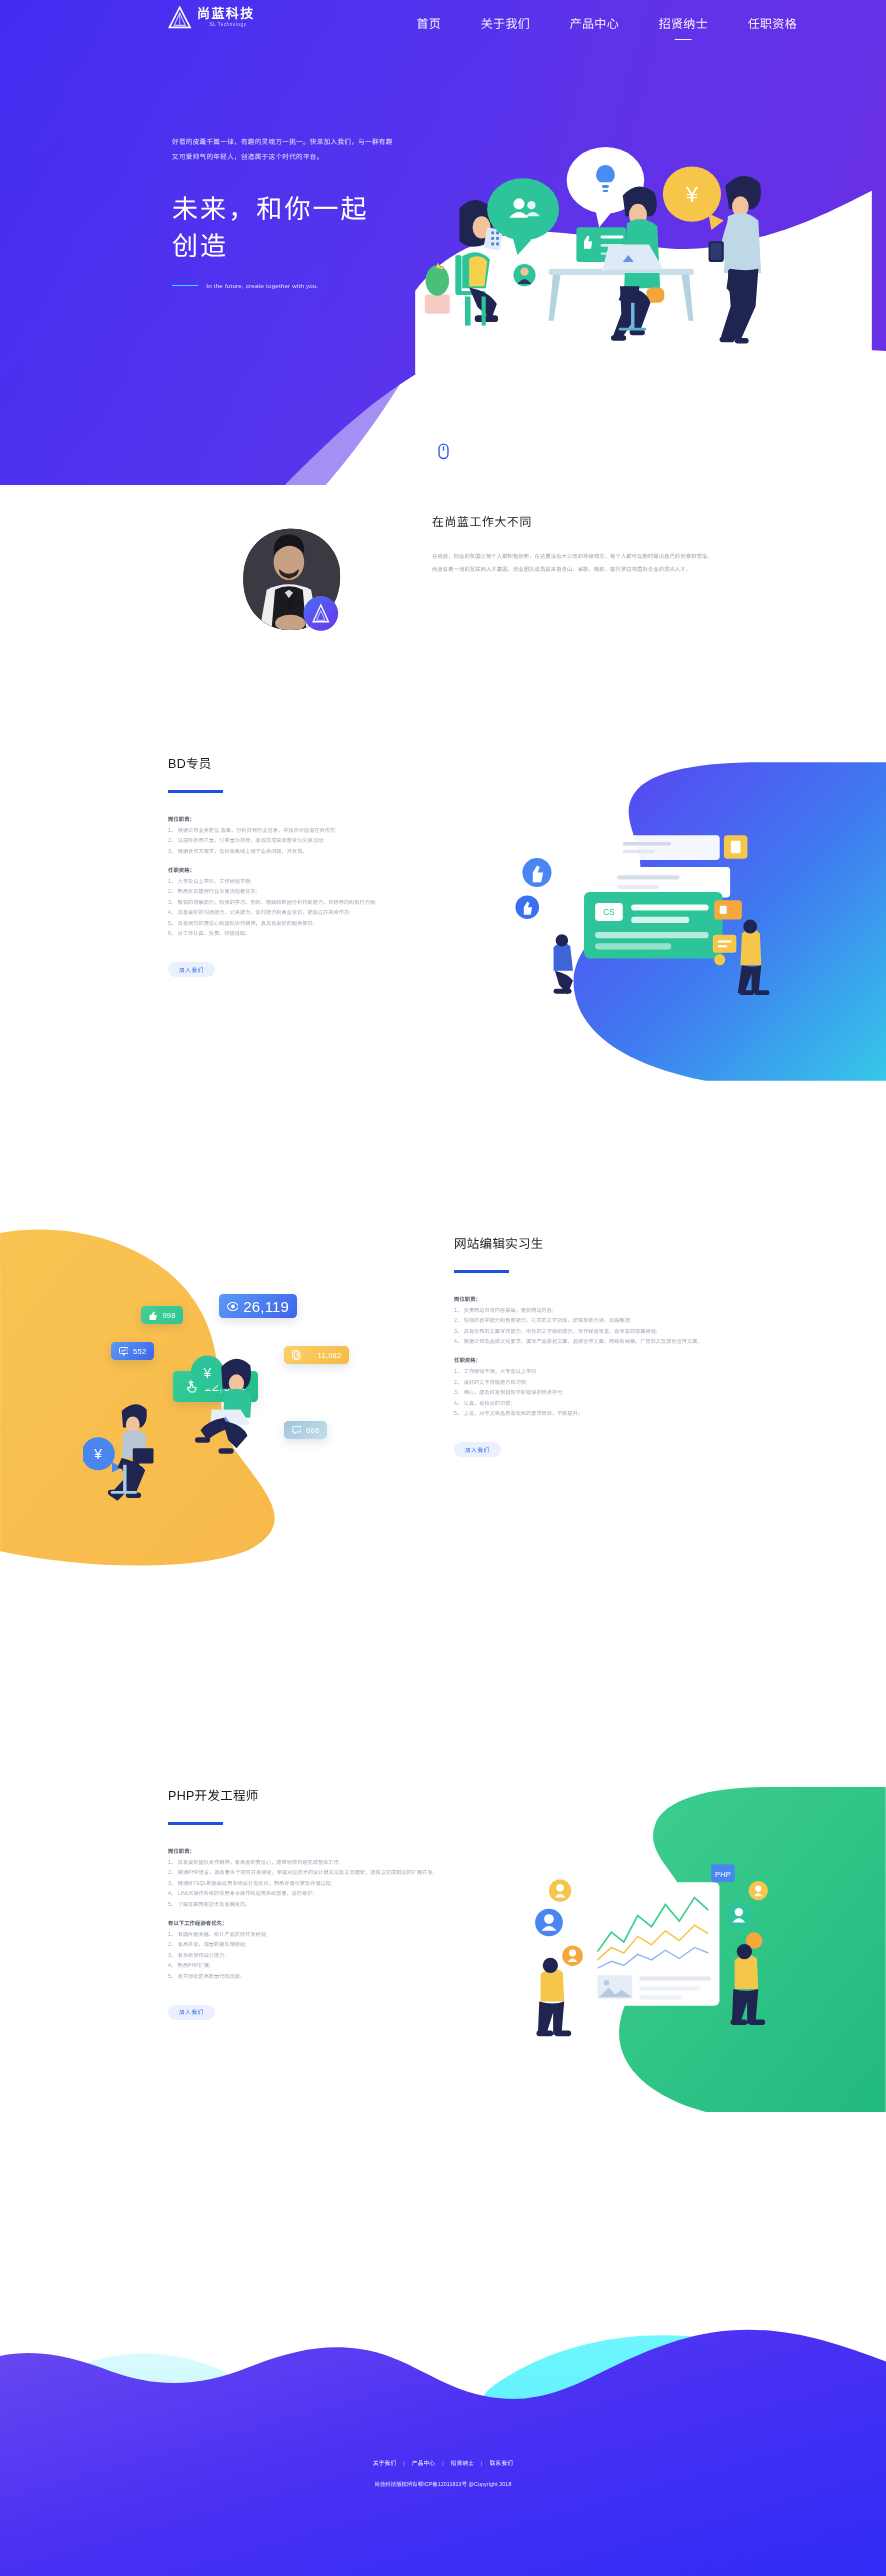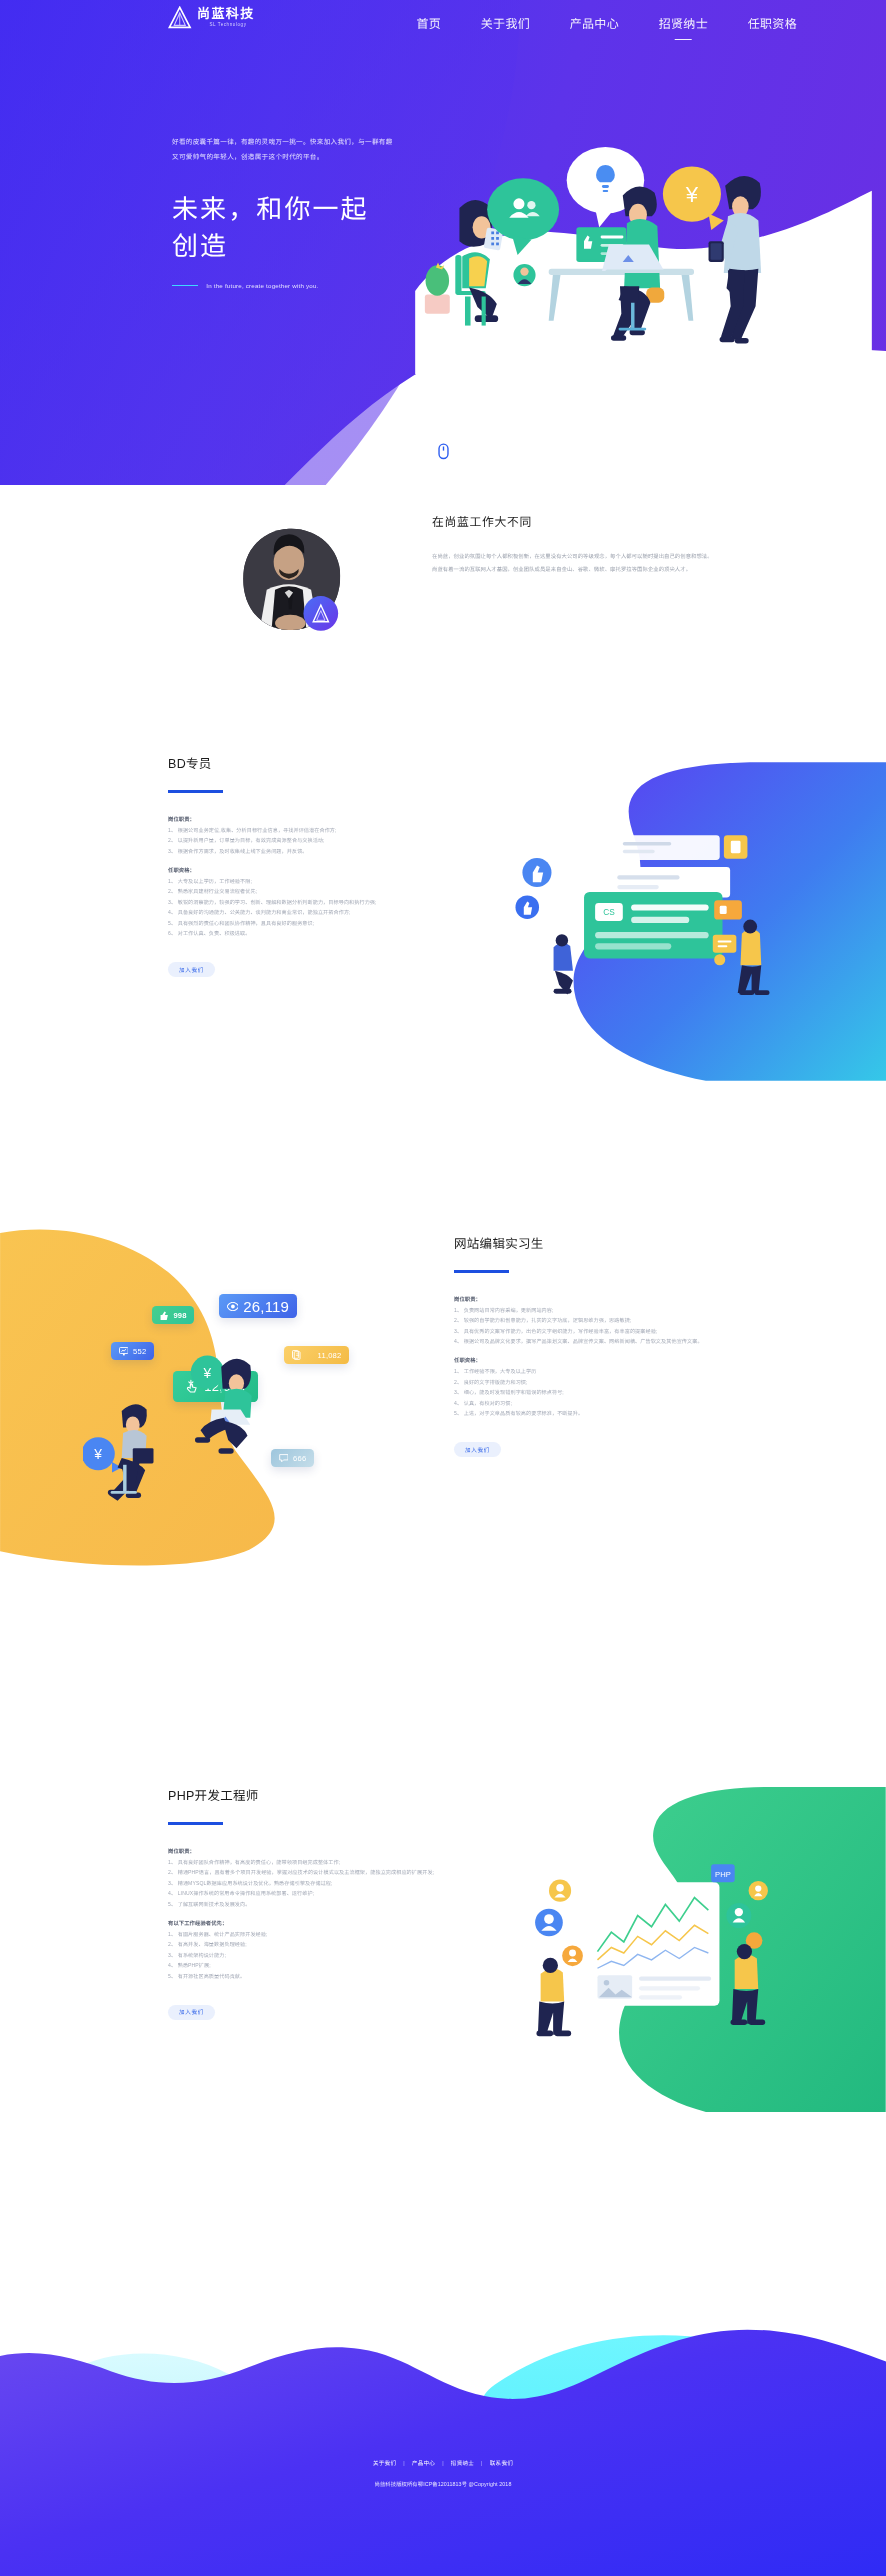--- a/index.html
+++ b/index.html
@@ -422,21 +422,21 @@
         <defs>
           <linearGradient id="g2" x1="0" y1="0" x2="1" y2="1">
             <stop offset="0%" stop-color="#f9c451"></stop>
               <stop offset="100%" stop-color="#f7b94a"></stop>
           </linearGradient>
         </defs>
         <path d="M0,10 C110,-10 230,30 282,110 C336,192 300,268 344,330 C386,388 430,430 360,468 C286,500 120,496 0,470 Z" fill="url(#g2)"></path>
       </svg>
     </div>
 
-    <div class="stat-card" style="left:152px;top:101px;background:linear-gradient(135deg,#46cf8e,#2ec49a);font-weight:bold;">
+    <div class="stat-card" style="left:141px;top:101px;background:linear-gradient(135deg,#46cf8e,#2ec49a);">
       <span class="ic">
         <svg width="9" height="9" viewBox="0 0 16 16">
             <path d="M4,7 l4,-6 l2.5,1.2 l-2,4.8 l5.5,0 l-2,9 l-8,0 Z M1,7 l3,0 l0,9 l-3,0 Z" fill="#fff"></path>
           </svg>
       </span>
       <span>998</span>
     </div>
 
     <div class="stat-card" style="left:219px;top:89px;height:24px;font-size:15px;background:linear-gradient(135deg,#5b9af6,#3f63e8);">
       <span class="ic">
@@ -474,21 +474,21 @@
     <div class="stat-card" style="left:173px;top:166px;height:30.5px;font-size:13px;padding:0 12.5px;background:linear-gradient(135deg,#35ce9b,#23bb88);">
       <span class="ic">
         <svg width="14" height="14" viewBox="0 0 20 20">
             <path d="M7,2 l0,8 M4,4 l1.5,1.5 M10,4 l-1.5,1.5" stroke="#fff" stroke-width="1.6" stroke-linecap="round"></path>
             <path d="M6,9 l0,4 l-2,-1 a1.6,1.6 0 0 0 -1.6,2.6 l4,4 l6,0 l2,-6 l-5,-1 l0,-2.6 a1.7,1.7 0 0 0 -3.4,0 Z" fill="none" stroke="#fff" stroke-width="1.5"></path>
           </svg>
       </span>
       <span>12,668</span>
     </div>
 
-    <div class="stat-card" style="left:271px;top:216px;background:linear-gradient(135deg,#9ec6dd,#c4dde9);color:#fff;margin-top:28px;">
+    <div class="stat-card" style="left:284px;top:216px;background:linear-gradient(135deg,#9ec6dd,#c4dde9);color:#fff;">
       <span class="ic">
         <svg width="9.7" height="8.3" viewBox="0 0 16 14">
             <path d="M1,1 l14,0 l0,9 l-7,0 l-4,3 l0,-3 l-3,0 Z" fill="none" stroke="#fff" stroke-width="1.5"></path>
           </svg>
       </span>
       <span>666</span>
     </div>
 
     <div class="blob" style="left:83px;top:138px;">
       <svg width="235" height="180" viewBox="0 0 340 260">

